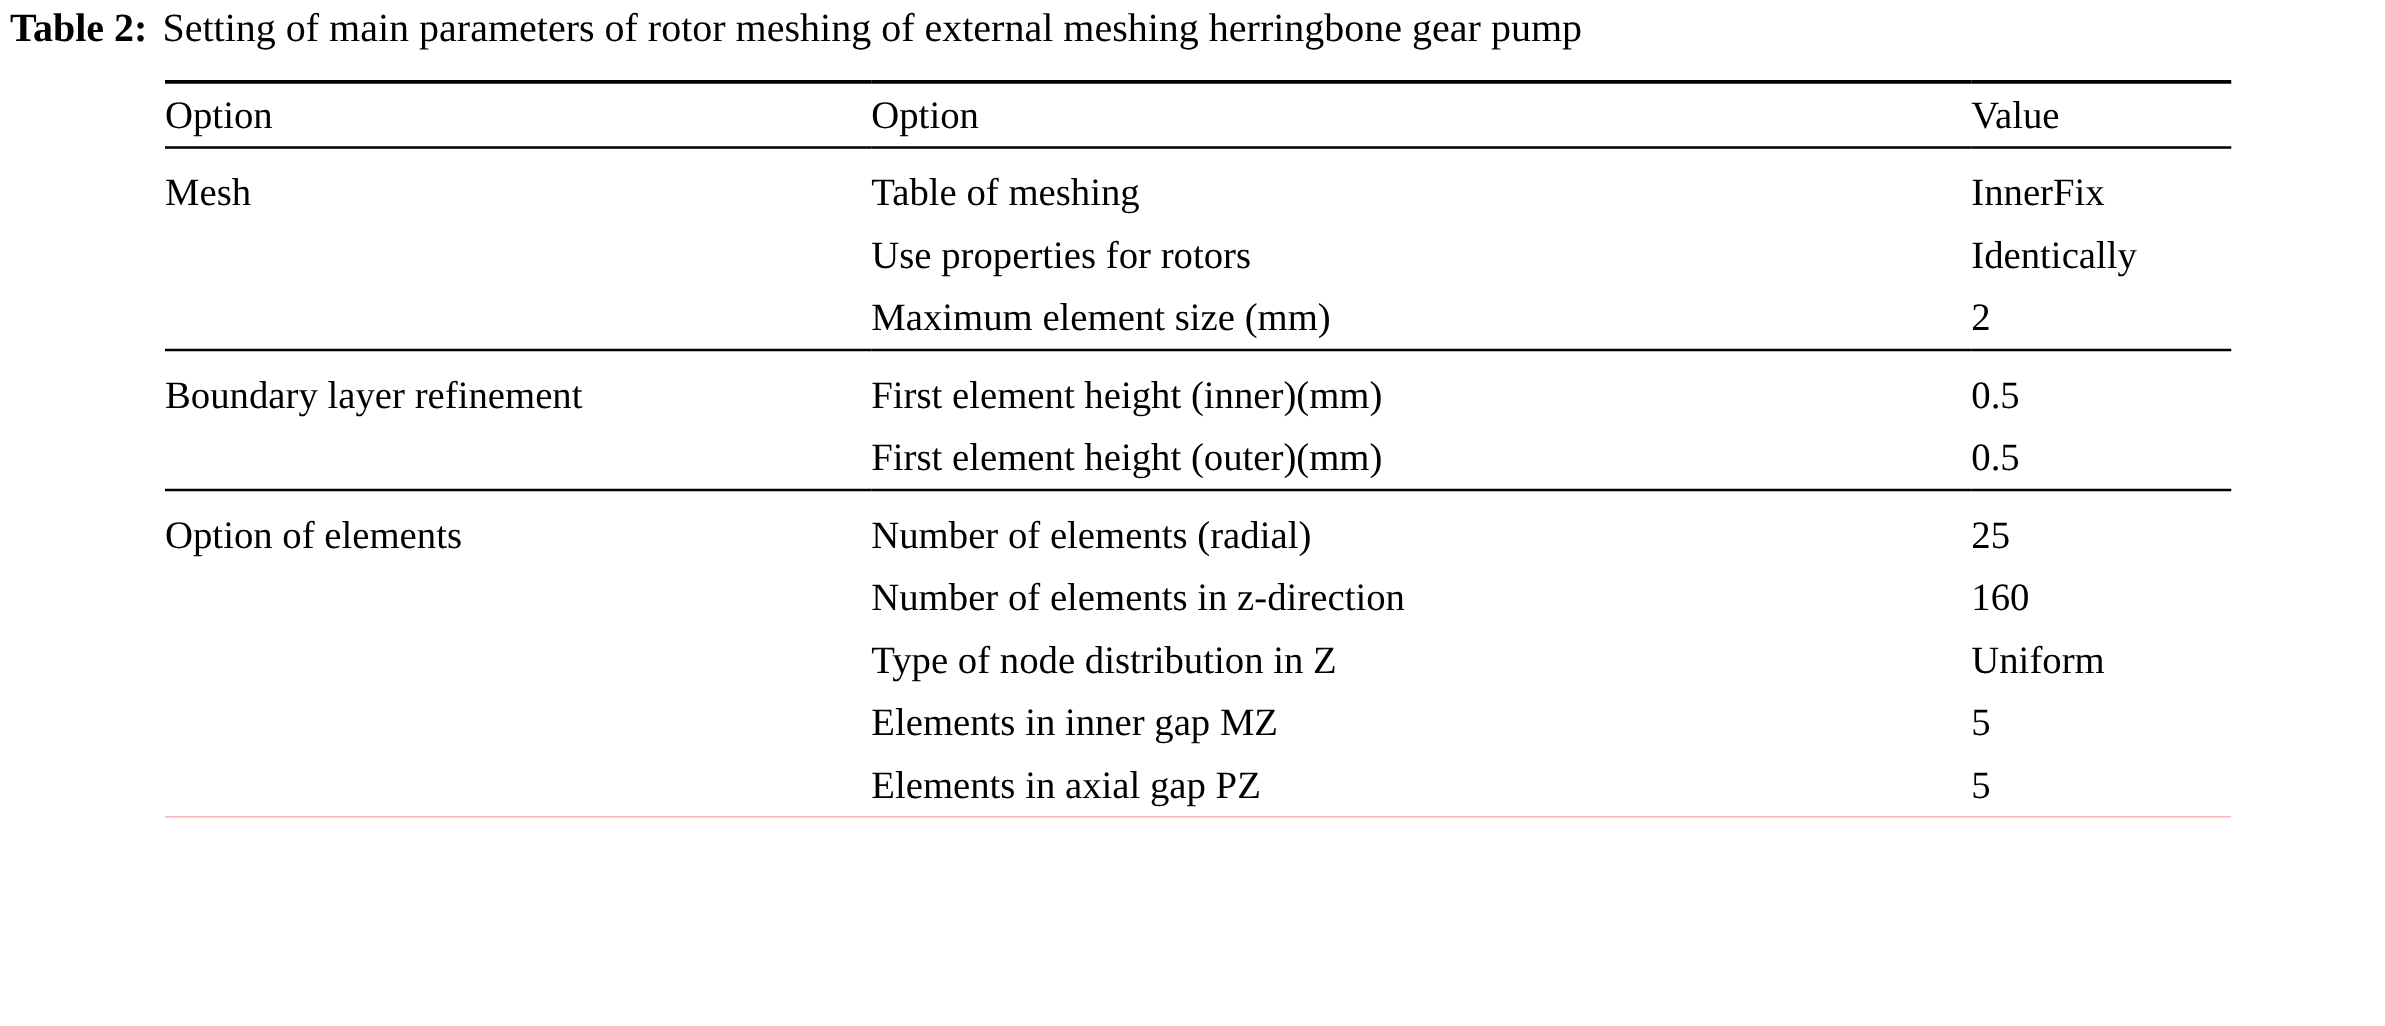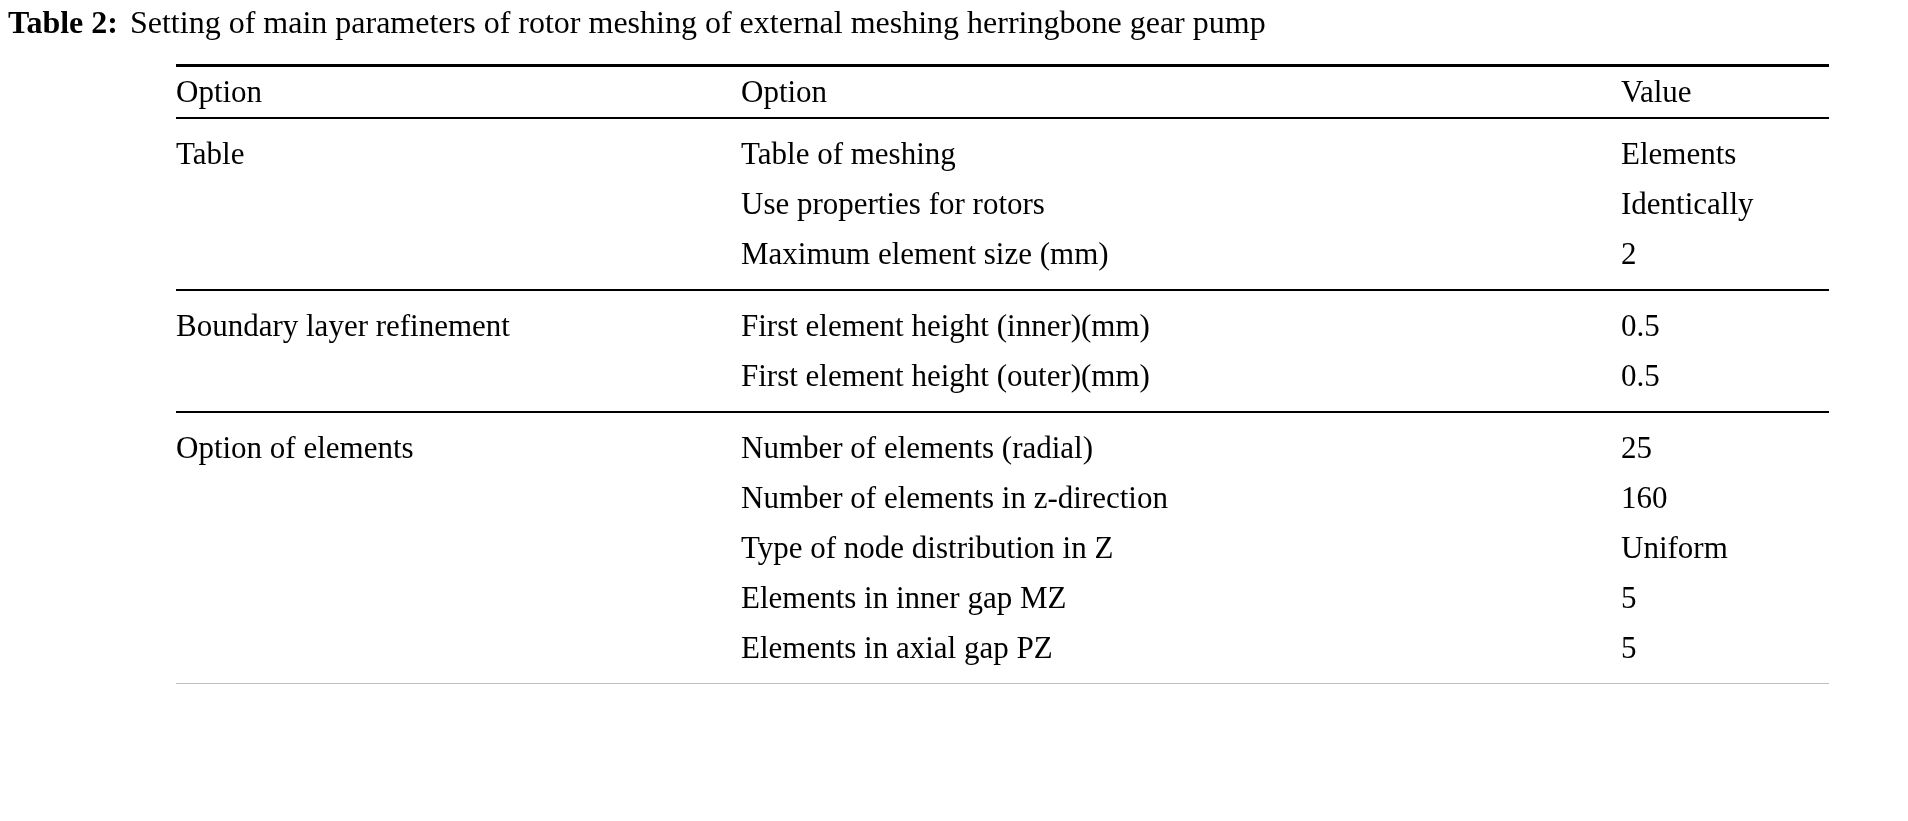--- a/index.html
+++ b/index.html
@@ -39,21 +39,20 @@
     font-weight: normal;
     padding-left: 12px;
   }
 
   
   .table-wrap {
     position: absolute;
     left: 132px;
     top: 64px;
     width: 1653px;
-    margin-left: 44px;
   }
 
   table.param-table {
     border-collapse: collapse;
     width: 1653px;
     table-layout: fixed;
     font-size: 31px;
   }
 
   table.param-table col.c-option  { width: 565px; }
@@ -84,21 +83,21 @@
 
   tbody.group > tr > td {
     padding-top: 0;
     padding-bottom: 0;
   }
 
   tbody.group > tr:first-child > td {
     padding-top: 10px;
   }
   tbody.group > tr:last-child > td {
-    padding-bottom: 10px;
+    padding-bottom: 0;
   }
 
   td.opt-cell {
     white-space: nowrap;
   }
   td.content-cell {
     white-space: nowrap;
   }
   td.value-cell {
     white-space: nowrap;
@@ -124,23 +123,23 @@
       <thead>
         <tr class="rule-top">
           <th class="opt-cell">Option</th>
           <th class="content-cell">Option</th>
           <th class="value-cell">Value</th>
         </tr>
       </thead>
 
       <tbody class="group">
         <tr class="rule-mid">
-          <td class="opt-cell" rowspan="3">Table</td>
+          <td class="opt-cell" rowspan="3">Mesh</td>
           <td class="content-cell">Table of meshing</td>
-          <td class="value-cell">Elements</td>
+          <td class="value-cell">InnerFix</td>
         </tr>
         <tr>
           <td class="content-cell">Use properties for rotors</td>
           <td class="value-cell">Identically</td>
         </tr>
         <tr>
           <td class="content-cell">Maximum element size (mm)</td>
           <td class="value-cell">2</td>
         </tr>
       </tbody>

